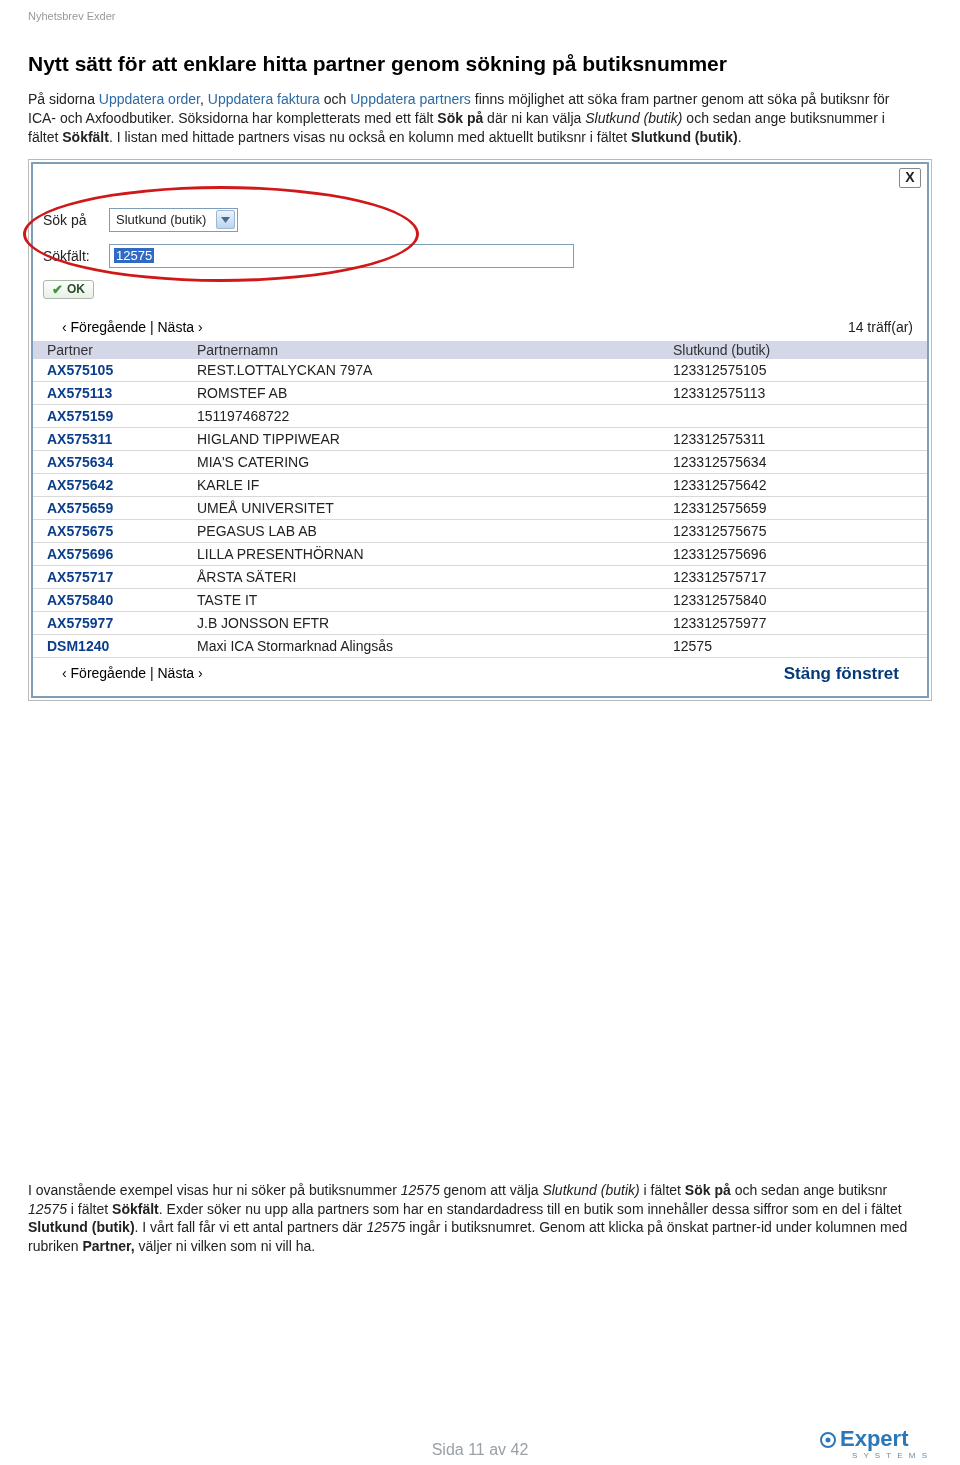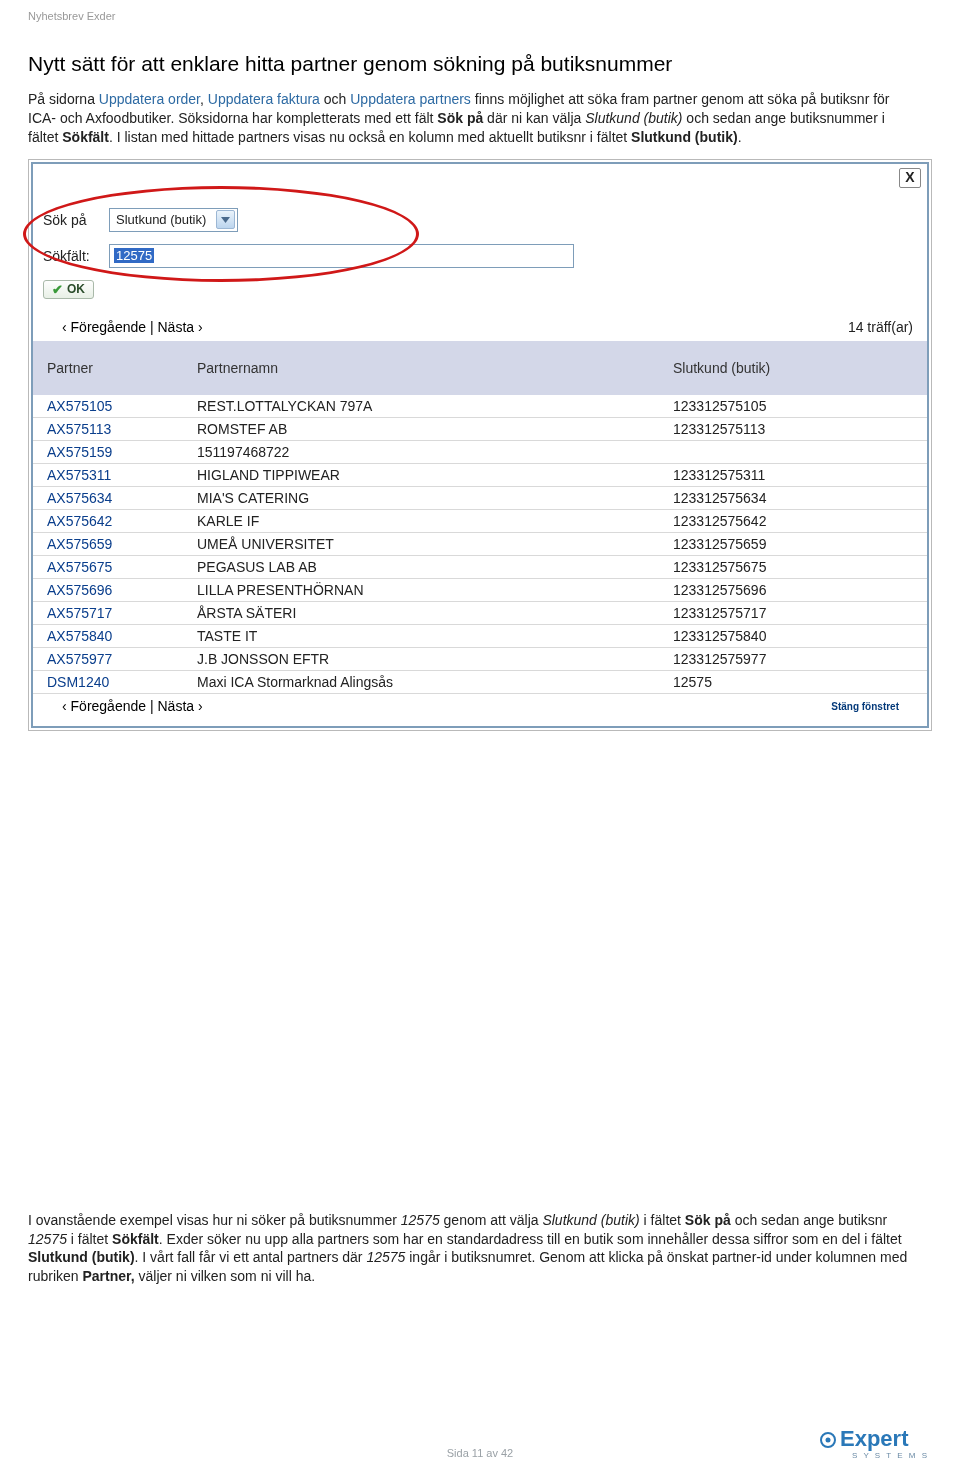--- a/index.html
+++ b/index.html
@@ -15,21 +15,21 @@
     padding: 10px 28px 20px 28px;
     box-sizing: border-box;
   }
   .doc-header {
     font-size: 11px;
     color: #999;
     margin-bottom: 30px;
   }
   h1.title {
     font-size: 21px;
-    font-weight: normal;
+    font-weight: bold;
     margin: 0 0 14px 0;
     color: #000;
   }
   p.bodytext {
     font-size: 14px;
     line-height: 1.35;
     margin: 0 16px 12px 0;
   }
   .link { color: #2d6aa3; }
   .ital { font-style: italic; }
@@ -137,51 +137,51 @@
     margin-left: 15px;
   }
   .pager-below {
     padding: 4px 14px 0 14px;
   }
   .pager-links { color: #000; }
 
   .result-head {
     display: flex;
     background: #d3d7e8;
-    padding: 19px 14px;
+    padding: 1px 14px;
     font-size: 14px;
     color: #333;
   }
   .col-partner { width: 150px; }
   .col-name { flex: 1; }
   .col-butik { width: 240px; text-align: left; }
   .result-row {
     display: flex;
     border-bottom: 1px solid #d9d9d9;
     padding: 3px 14px;
     font-size: 14px;
   }
-  .result-row .col-partner { font-weight: normal; color: #0a3e8c; }
+  .result-row .col-partner { font-weight: bold; color: #0a3e8c; }
   .bottom-close {
     text-align: right;
     padding: 2px 14px 0 0;
     font-weight: bold;
     color: #053a7a;
-    font-size: 10px;
+    font-size: 17px;
   }
   .footer-row {
     position: absolute;
     bottom: 6px;
     left: 0; right: 0;
     display: flex;
     justify-content: center;
     align-items: flex-end;
   }
   .page-footer {
-    font-size: 11px;
+    font-size: 16px;
     color: #9aa1a6;
   }
   .logo {
     position: absolute;
     right: 22px;
     bottom: 2px;
   }
   .page-container {
     position: relative;
     min-height: 1465px;

